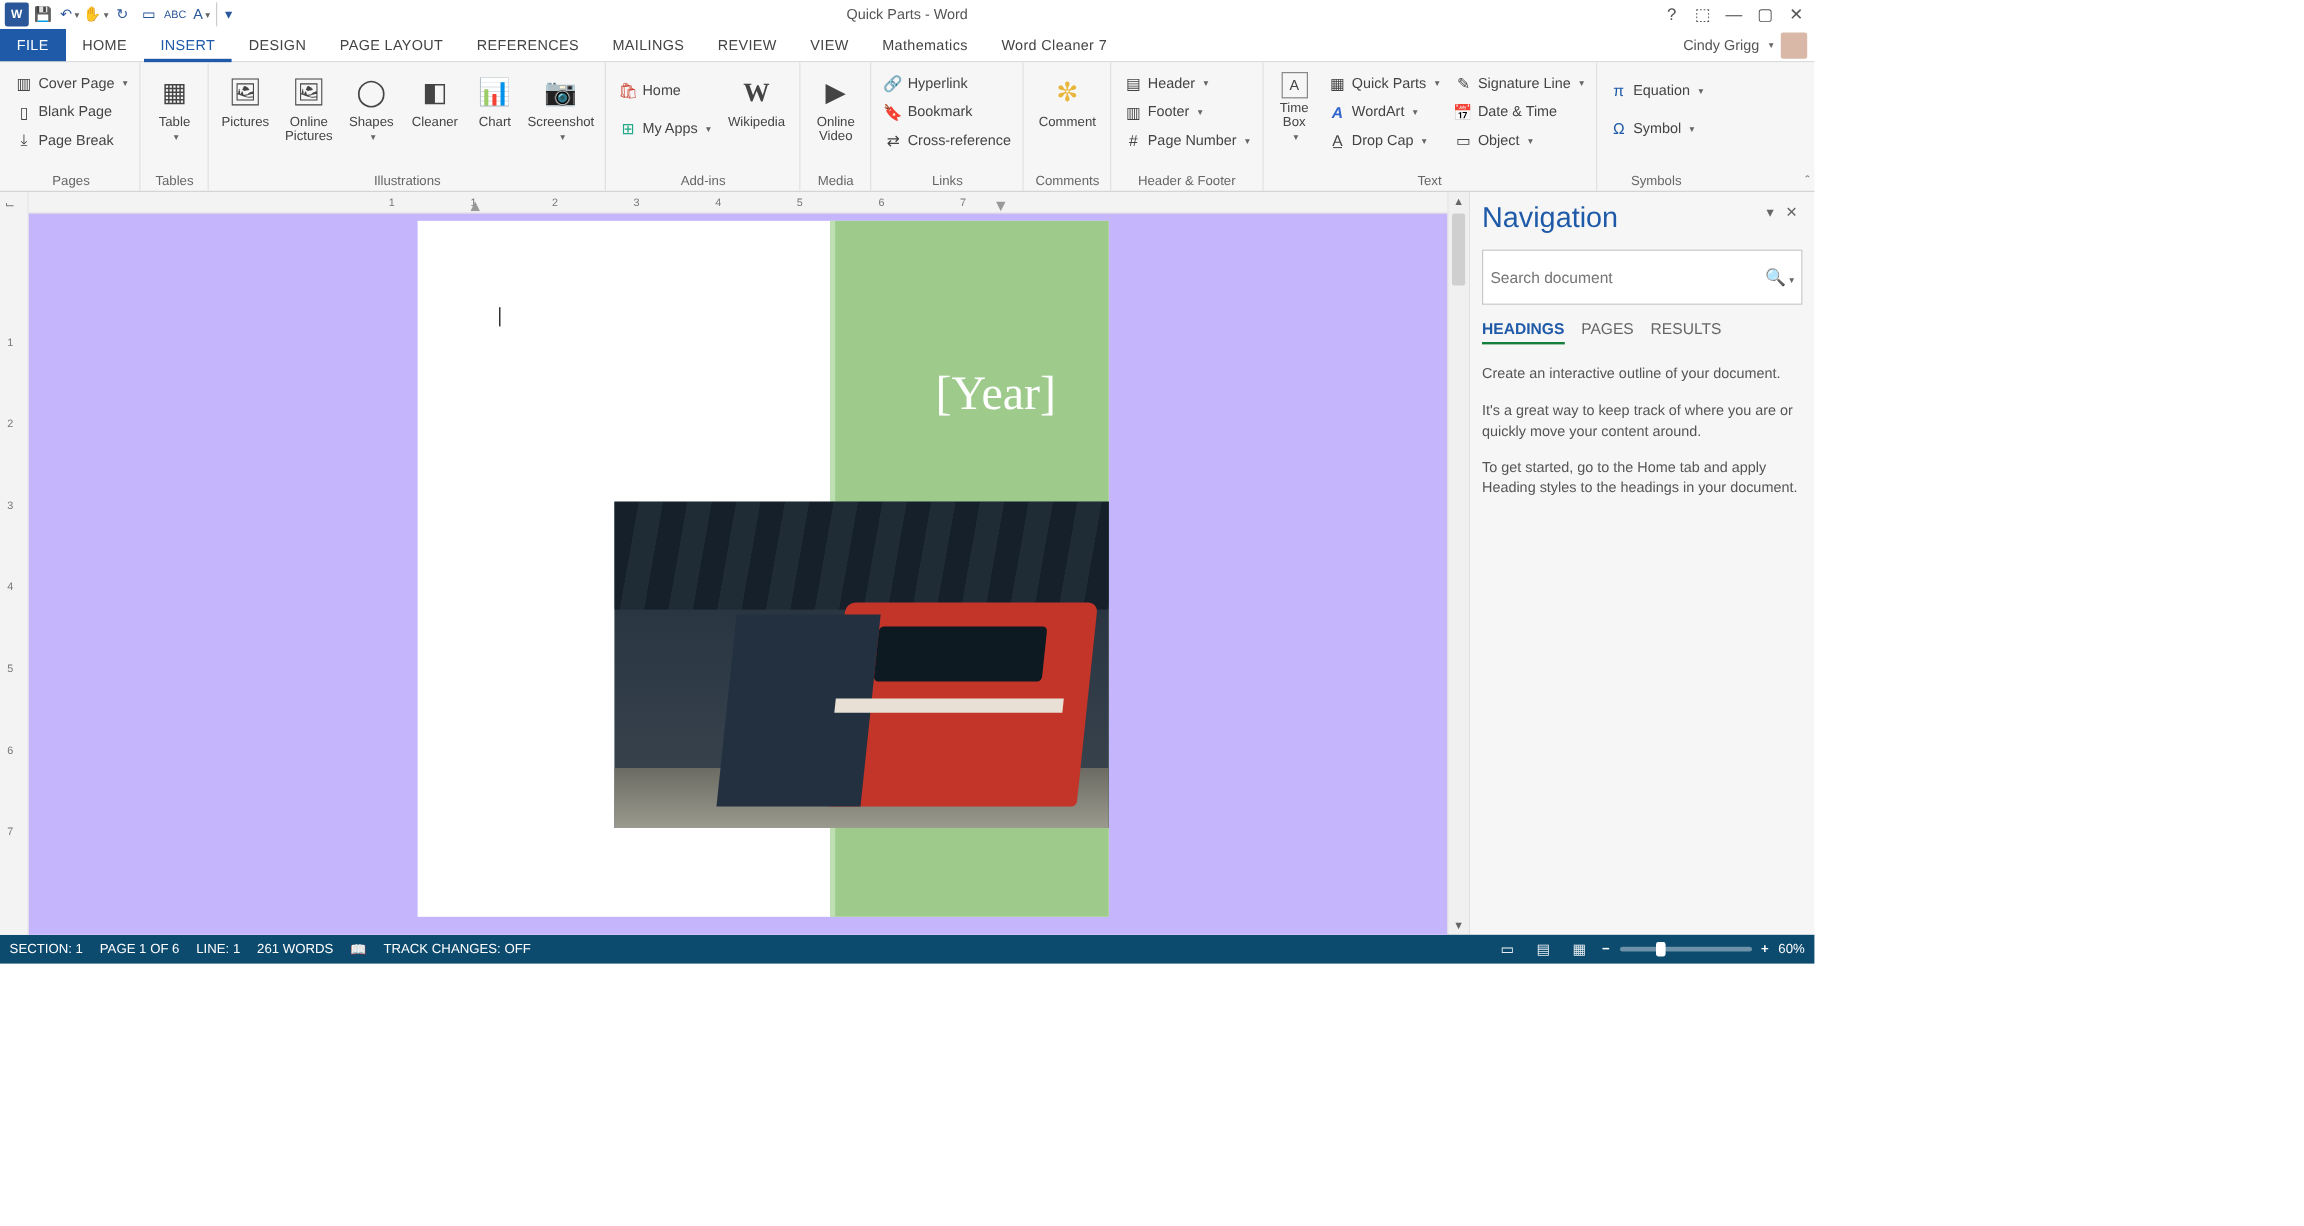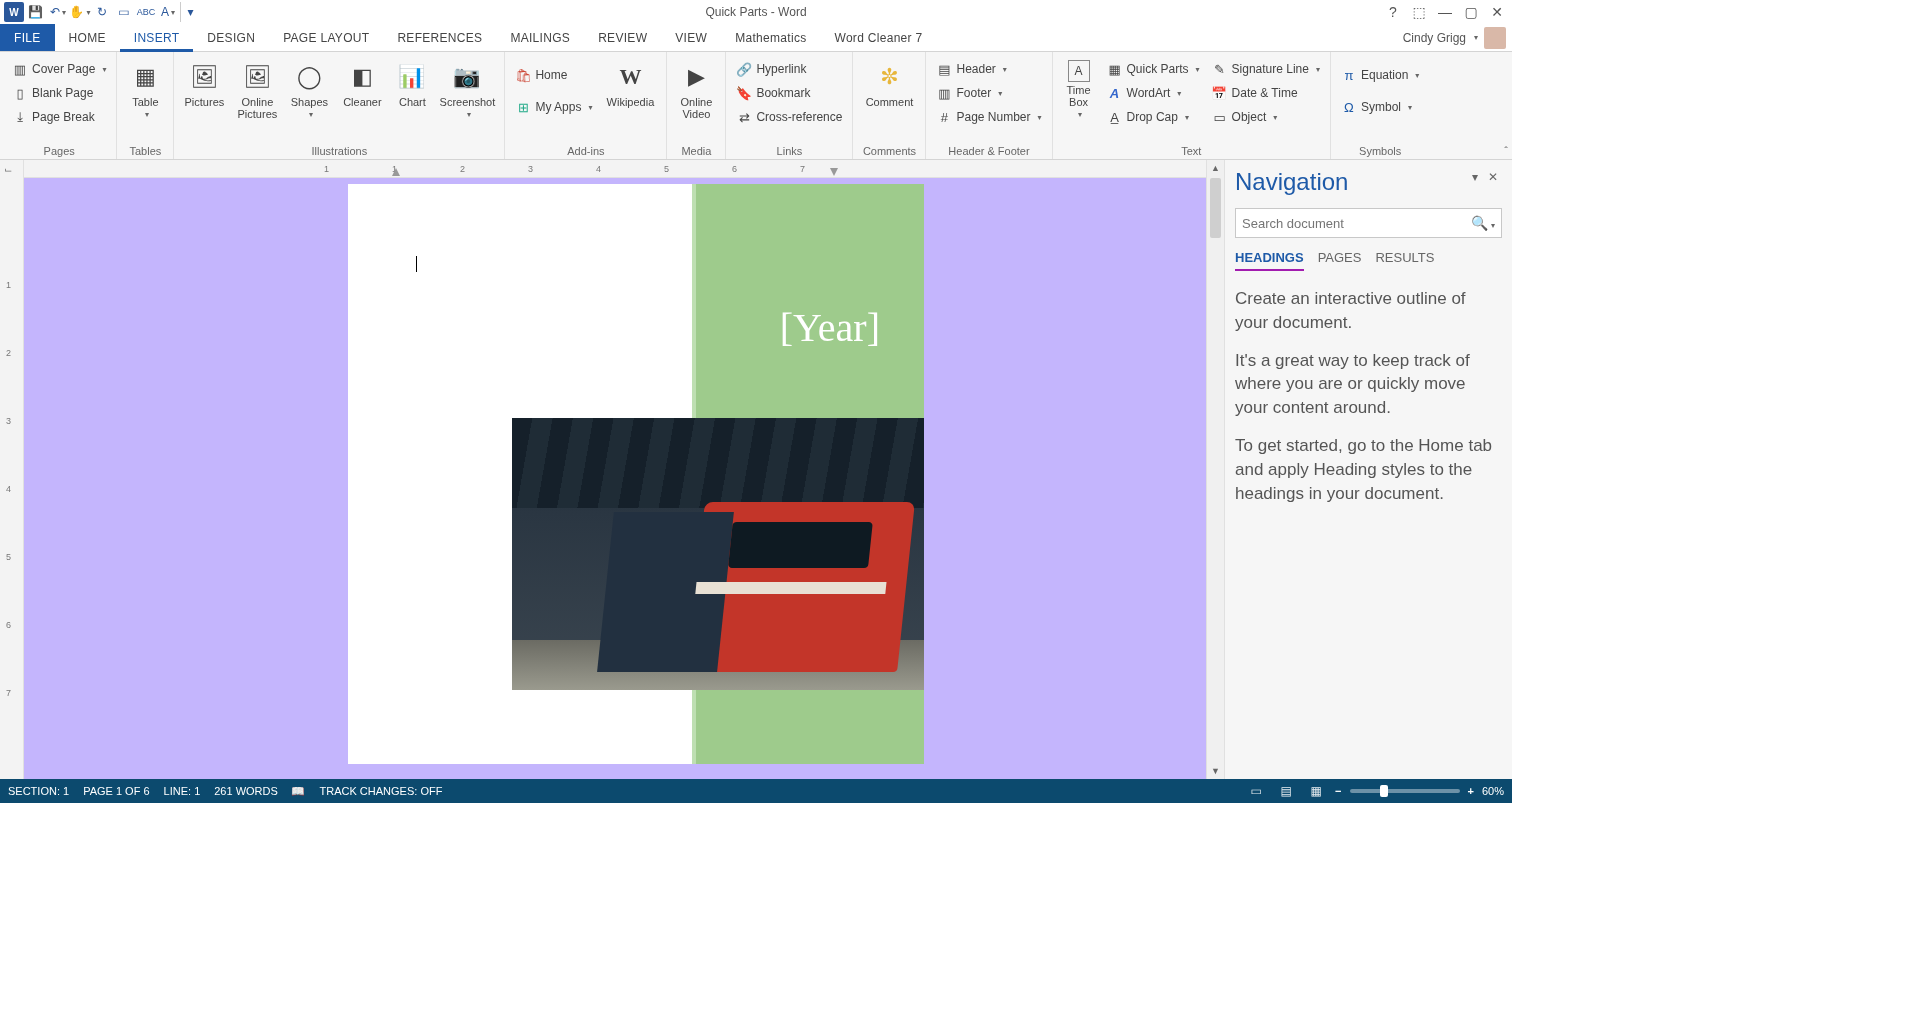--- a/index.html
+++ b/index.html
@@ -64,27 +64,27 @@
 .scroll-v { width: 18px; background: #f0f0f0; display: flex; flex-direction: column; border-left: 1px solid #e0e0e0; }
 .scroll-v .arrow { height: 16px; display:flex; align-items:center; justify-content:center; font-size:9px; color:#666; cursor:pointer; }
 .scroll-v .track { flex:1; position:relative; }
 .scroll-v .thumb { position:absolute; left:3px; right:3px; top:2px; height:60px; background:#cfcfcf; border-radius:2px; }
 
 
 .nav-pane { width: 288px; background: #f6f6f6; border-left: 1px solid #e0e0e0; display: flex; flex-direction: column; padding: 8px 10px; color: #444; font-size: 13px; }
 .nav-title-row { display:flex; }
 .nav-title { color: #1e5aa8; font-size: 24px; font-weight: 300; flex:1; }
 .nav-title-row .pin, .nav-title-row .close { width:18px; height:18px; display:inline-flex; align-items:center; justify-content:center; color:#666; cursor:pointer; font-size:12px; }
-.nav-search { margin-top: 12px; height: 30px; border: 1px solid #c8c8c8; background:#fff; display:flex; align-items:center; padding: 0 6px; }
+.nav-search { margin-top: 12px; height: 46px; border: 1px solid #c8c8c8; background:#fff; display:flex; align-items:center; padding: 0 6px; }
 .nav-search input { flex:1; border:none; outline:none; font-size:13px; color:#666; background:transparent; }
 .nav-search .mag { color:#1e5aa8; font-size:14px; padding-left:4px; }
 .nav-tabs { display:flex; gap: 14px; margin-top: 12px; font-size: 13px; }
 .nav-tab { color:#666; cursor:pointer; padding-bottom:4px; }
-.nav-tab.active { color:#1e5aa8; font-weight:600; border-bottom:2px solid #a21caf; }
-.nav-body { margin-top: 16px; font-size: 17px; color:#555; line-height:1.4; }
+.nav-tab.active { color:#1e5aa8; font-weight:600; border-bottom:2px solid #15803d; }
+.nav-body { margin-top: 16px; font-size: 12px; color:#555; line-height:1.4; }
 .nav-body p { margin-bottom: 14px; }
 
 
 .statusbar { height: 24px; background: #0c4a6e; color: #fff; display: flex; align-items: center; font-size: 11px; padding: 0 8px; gap: 14px; }
 .status-right { margin-left: auto; display:flex; align-items:center; gap:8px; }
 .view-btn { width:22px; height:18px; display:inline-flex; align-items:center; justify-content:center; cursor:pointer; opacity:0.9; font-size:12px; }
 .zoom-slider { width:110px; height:4px; background: rgba(255,255,255,0.4); position:relative; border-radius:2px; }
 .zoom-slider .knob { position:absolute; left:30px; top:-4px; width:8px; height:12px; background:#fff; border-radius:2px; }
 .zoom-btn { cursor:pointer; font-weight:bold; }
 

